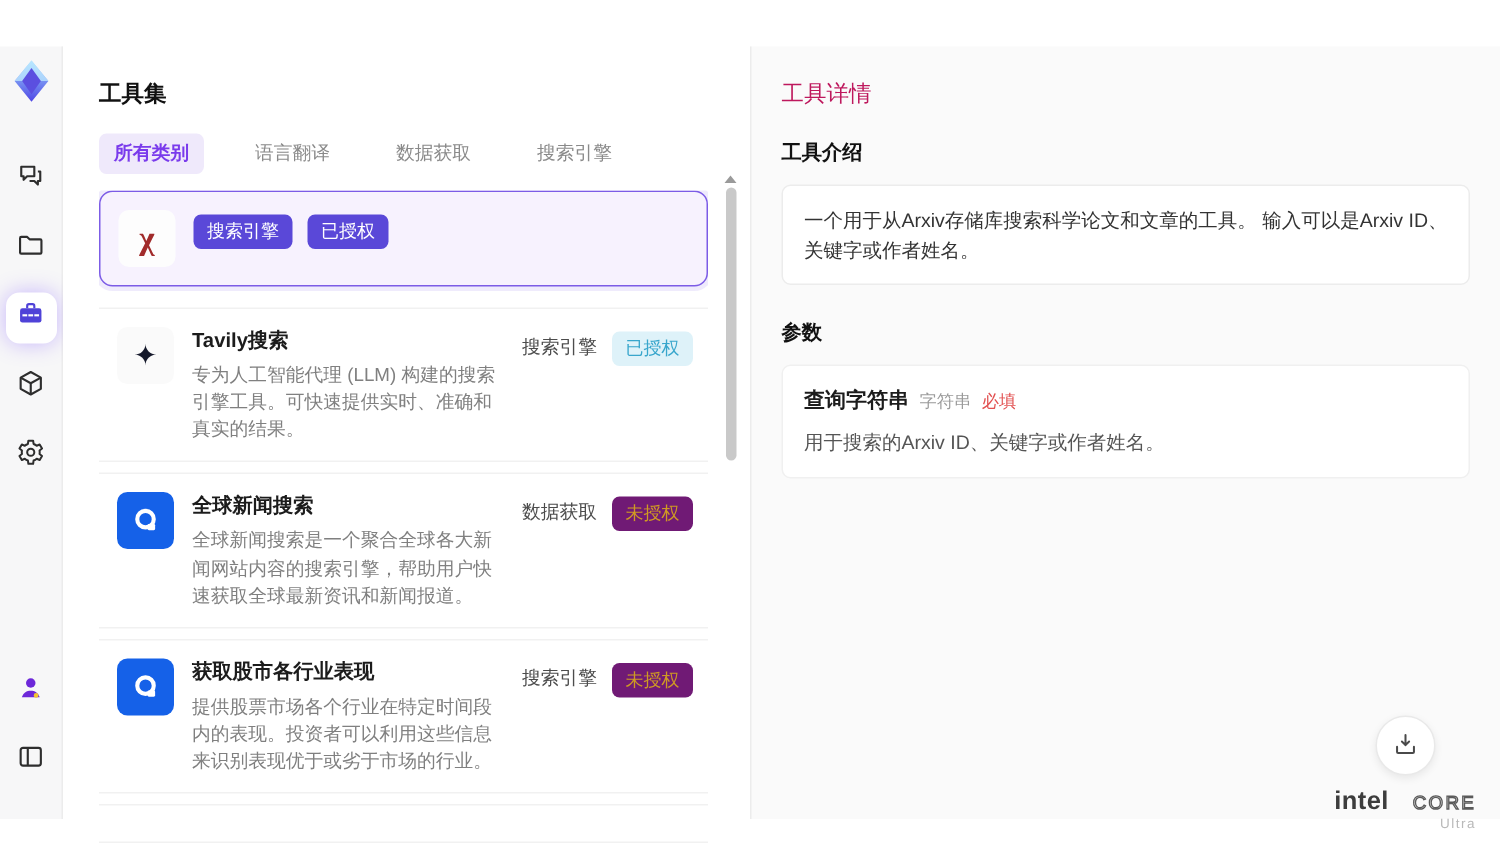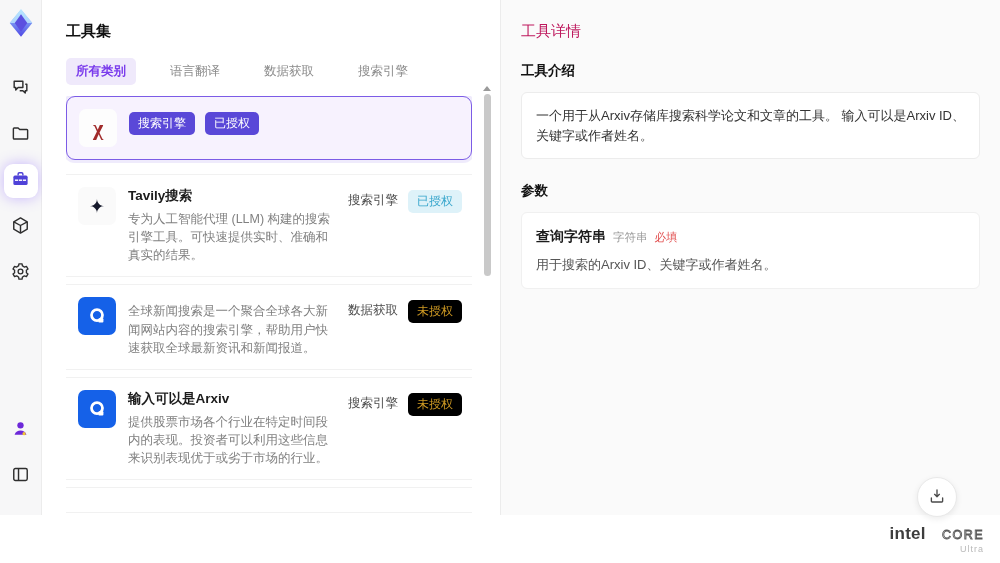--- a/index.html
+++ b/index.html
@@ -1,18 +1,18 @@
 <!DOCTYPE html>
 <html><head>
 <meta charset="utf-8">
 <style>
   * { margin:0; padding:0; box-sizing:border-box; }
   html,body { width:1000px; height:563px; overflow:hidden; }
   body { font-family:"Liberation Sans","DejaVu Sans",sans-serif; background:#fff; color:#1f1f1f; }
-  .app { display:flex; width:1000px; height:515px; }
+  .app { display:flex; width:1000px; height:515px;margin-top:31px; }
 
   
   .rail { width:42px; background:#f7f7f8; border-right:1px solid #ececec; display:flex; flex-direction:column; align-items:center; padding:8px 0 10px; position:relative; }
   .logo { width:30px; height:30px; margin-bottom:34px; }
   .rail-item { width:34px; height:34px; margin-bottom:12px; display:flex; align-items:center; justify-content:center; border-radius:9px; cursor:pointer; }
   .rail-item svg { width:19px; height:19px; }
   .rail-item.active { background:#fff; box-shadow:0 0 14px rgba(139,102,255,.45); }
   .rail-spacer { flex:1; }
 
   
@@ -32,21 +32,21 @@
   .glyph-tavily { font-size:19px; color:#15192b; line-height:1; }
   .card-icon.news-blue { background:#1561e8; }
   .card-body { flex:1; min-width:0; }
   .card-title { font-size:13.5px; font-weight:bold; color:#1c1c1c; }
   .card-desc { font-size:12.5px; color:#808080; line-height:1.45; margin-top:5px; }
   .card-meta { display:flex; gap:10px; align-items:flex-start; margin-top:3px; white-space:nowrap; }
   .cat-text { font-size:12.5px; color:#4c4c4c; padding:2px 0; }
   .badge { font-size:12px; padding:3px 9px; border-radius:5px; }
   .badge.solid { background:#5a48d8; color:#fff; }
   .badge.auth { background:#def2f9; color:#38a6cc; }
-  .badge.unauth { background:#000000; color:#cf9a23; }
+  .badge.unauth { background:#701a75; color:#cf9a23; }
 
   .scroll-track { position:absolute; right:9px; top:86px; bottom:8px; width:8px; }
   .scroll-arrow { width:0; height:0; margin:0 auto 3px; border-left:4px solid transparent; border-right:4px solid transparent; border-bottom:5px solid #9a9a9a; }
   .scroll-thumb { width:7px; height:182px; margin:0 auto; background:#c9c9c9; border-radius:4px; }
 
   
   .details-panel { flex:1; background:#fafafa; border-left:1px solid #ececec; padding:22px 20px 0 20px; position:relative; }
   .section-h { font-size:13.5px; font-weight:bold; color:#111; }
   .details-title { font-size:15px; font-weight:normal; color:#be185d; }
   .intro-heading { margin-top:21px; }
@@ -183,36 +183,37 @@
           </div>
         </div>
         <div class="card">
           <div class="card-icon news-blue">
             <svg viewBox="0 0 24 24" width="22" height="22">
               <circle cx="12" cy="11" r="6" fill="none" stroke="#fff" stroke-width="3"></circle>
               <rect x="13.5" y="14.5" width="5.5" height="4.5" rx="1" fill="#fff"></rect>
             </svg>
           </div>
           <div class="card-body">
+            <div class="card-title">全球新闻搜索</div>
             <div class="card-desc">全球新闻搜索是一个聚合全球各大新闻网站内容的搜索引擎，帮助用户快速获取全球最新资讯和新闻报道。</div>
           </div>
           <div class="card-meta">
             <span class="cat-text">数据获取</span>
             <span class="badge unauth">未授权</span>
           </div>
         </div>
         <div class="card">
           <div class="card-icon news-blue">
             <svg viewBox="0 0 24 24" width="22" height="22">
               <circle cx="12" cy="11" r="6" fill="none" stroke="#fff" stroke-width="3"></circle>
               <rect x="13.5" y="14.5" width="5.5" height="4.5" rx="1" fill="#fff"></rect>
             </svg>
           </div>
           <div class="card-body">
-            <div class="card-title">输入可以是Arxiv</div>
+            <div class="card-title">获取股市各行业表现</div>
             <div class="card-desc">提供股票市场各个行业在特定时间段内的表现。投资者可以利用这些信息来识别表现优于或劣于市场的行业。</div>
           </div>
           <div class="card-meta">
             <span class="cat-text">搜索引擎</span>
             <span class="badge unauth">未授权</span>
           </div>
         </div>
         <div class="card"></div>
       </div>
     <div class="scroll-track">

